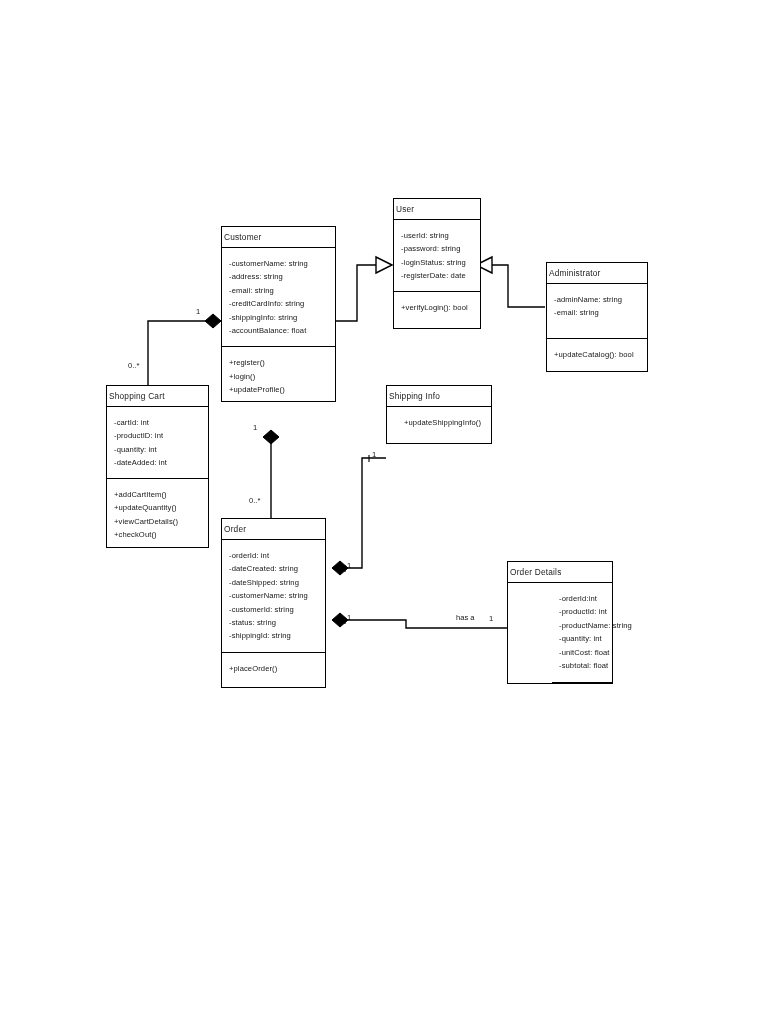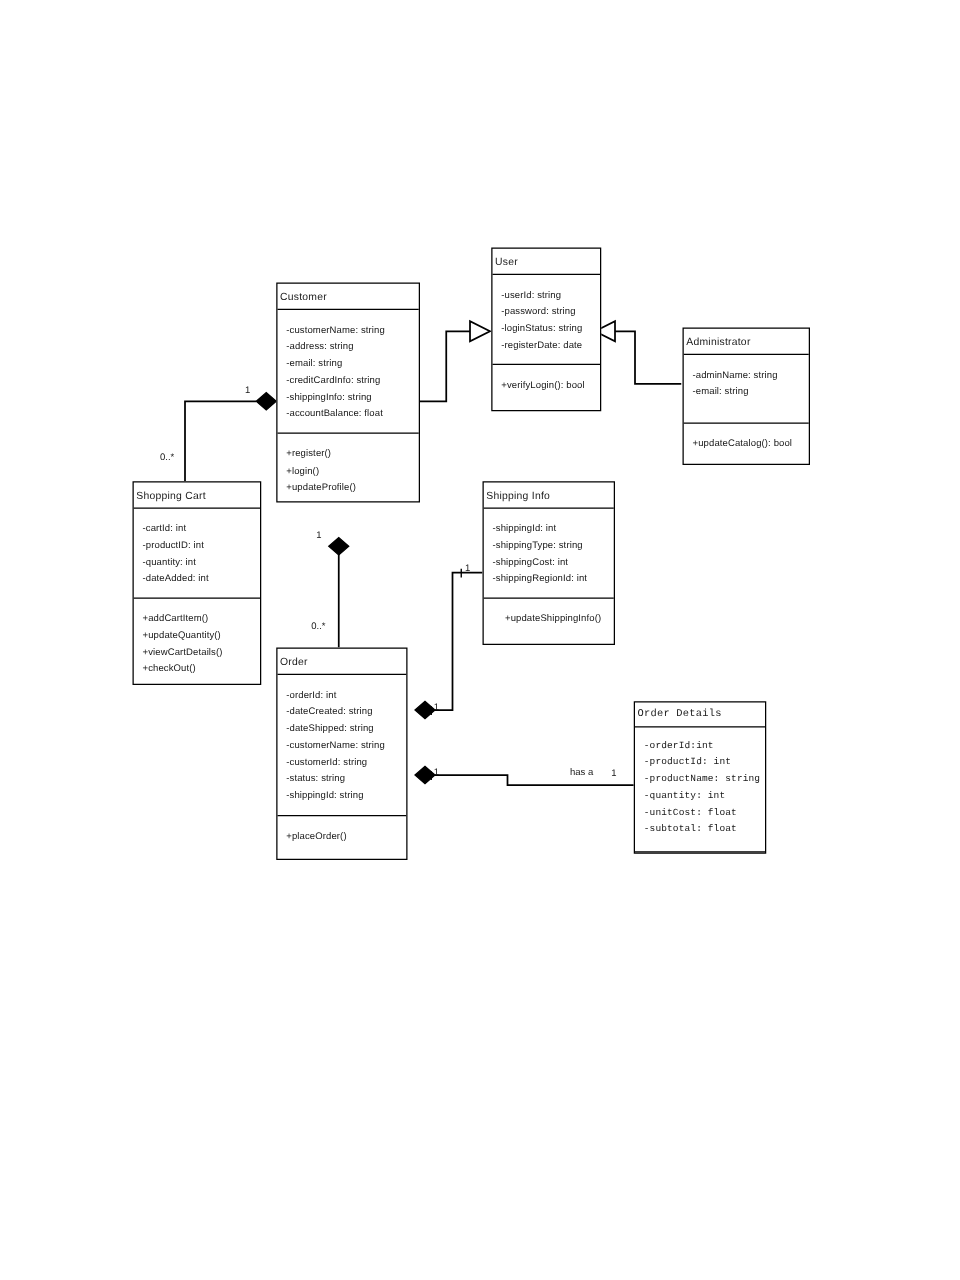--- a/index.html
+++ b/index.html
@@ -157,26 +157,20 @@
     <div class="cls-ops" style="height:68px;">
       <div class="cls-line">+addCartItem()</div>
       <div class="cls-line">+updateQuantity()</div>
       <div class="cls-line">+viewCartDetails()</div>
       <div class="cls-line">+checkOut()</div>
     </div>
   </div>
 
   <div class="uml-class" style="left:386px; top:385px; width:106px;">
     <div class="cls-name">Shipping Info</div>
-    <div class="cls-attrs" style="height:72px;">
-      <div class="cls-line">-shippingId: int</div>
-      <div class="cls-line">-shippingType: string</div>
-      <div class="cls-line">-shippingCost: int</div>
-      <div class="cls-line">-shippingRegionId: int</div>
-    </div>
     <div class="cls-ops" style="height:36px;text-align:center;">
       <div class="cls-line">+updateShippingInfo()</div>
     </div>
   </div>
 
   <div class="uml-class" style="left:221px; top:518px; width:105px;">
     <div class="cls-name">Order</div>
     <div class="cls-attrs" style="height:113px;">
       <div class="cls-line">-orderId: int</div>
       <div class="cls-line">-dateCreated: string</div>
@@ -184,23 +178,23 @@
       <div class="cls-line">-customerName: string</div>
       <div class="cls-line">-customerId: string</div>
       <div class="cls-line">-status: string</div>
       <div class="cls-line">-shippingId: string</div>
     </div>
     <div class="cls-ops" style="height:34px;">
       <div class="cls-line">+placeOrder()</div>
     </div>
   </div>
 
-  <div class="uml-class" style="left:507px; top:561px; width:106px;font-family:Liberation Mono, monospace;">
+  <div class="uml-class" style="left:507px; top:561px; width:106px;">
     <div class="cls-name">Order Details</div>
-    <div class="cls-attrs" style="height:100px;">
+    <div class="cls-attrs" style="height:100px;margin-left:44px;">
       <div class="cls-line">-orderId:int</div>
       <div class="cls-line">-productId: int</div>
       <div class="cls-line">-productName: string</div>
       <div class="cls-line">-quantity: int</div>
       <div class="cls-line">-unitCost: float</div>
       <div class="cls-line">-subtotal: float</div>
     </div>
   </div>
 
   <div class="mult" style="left:196px; top:307px;">1</div>

